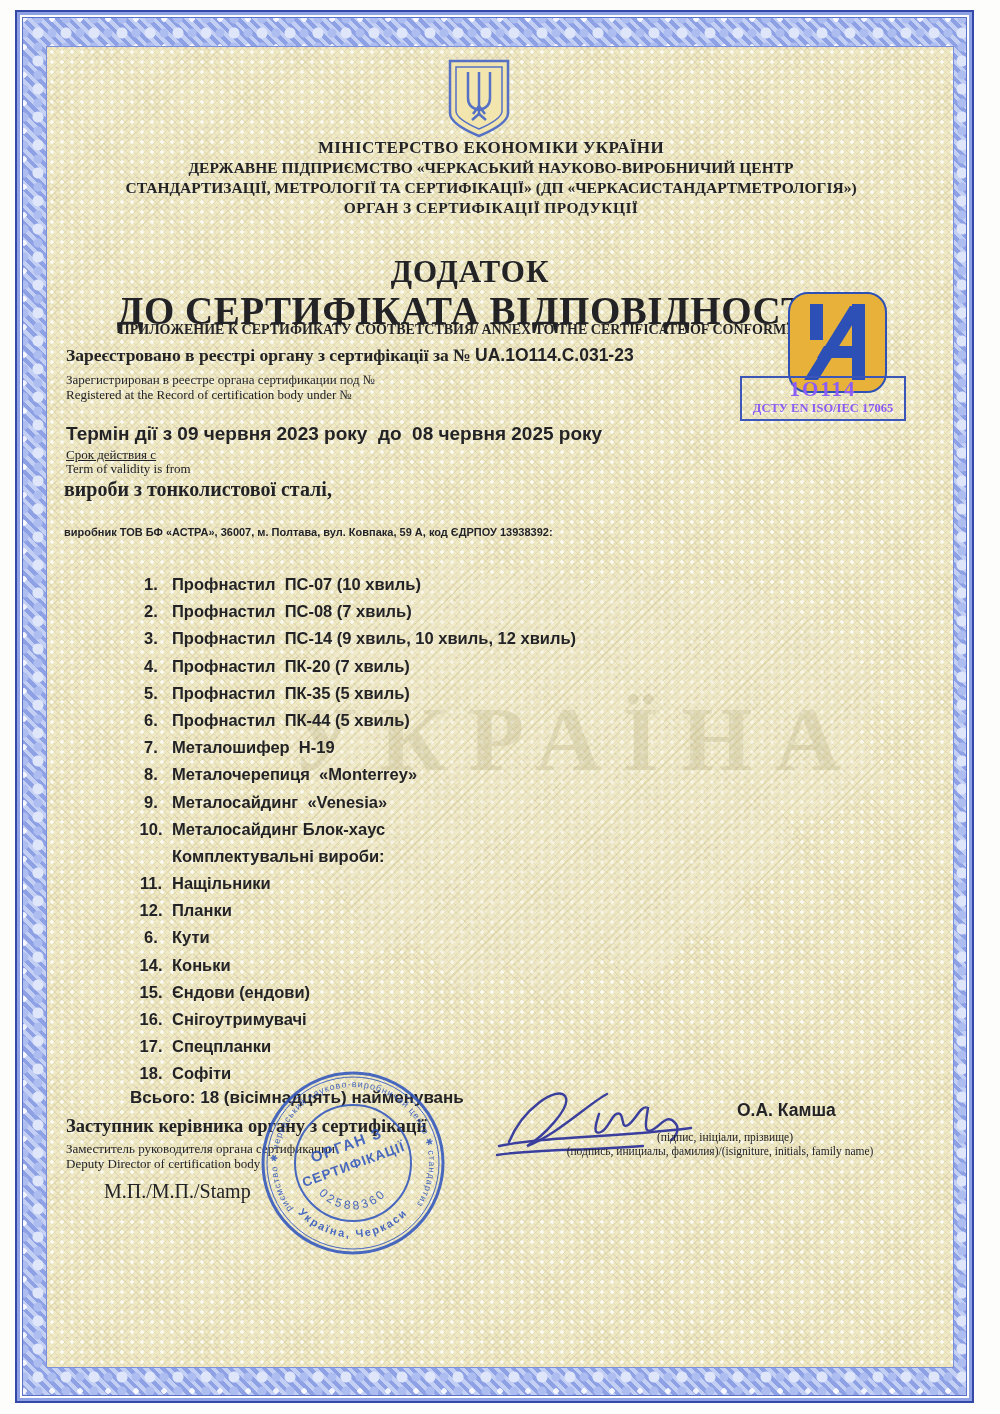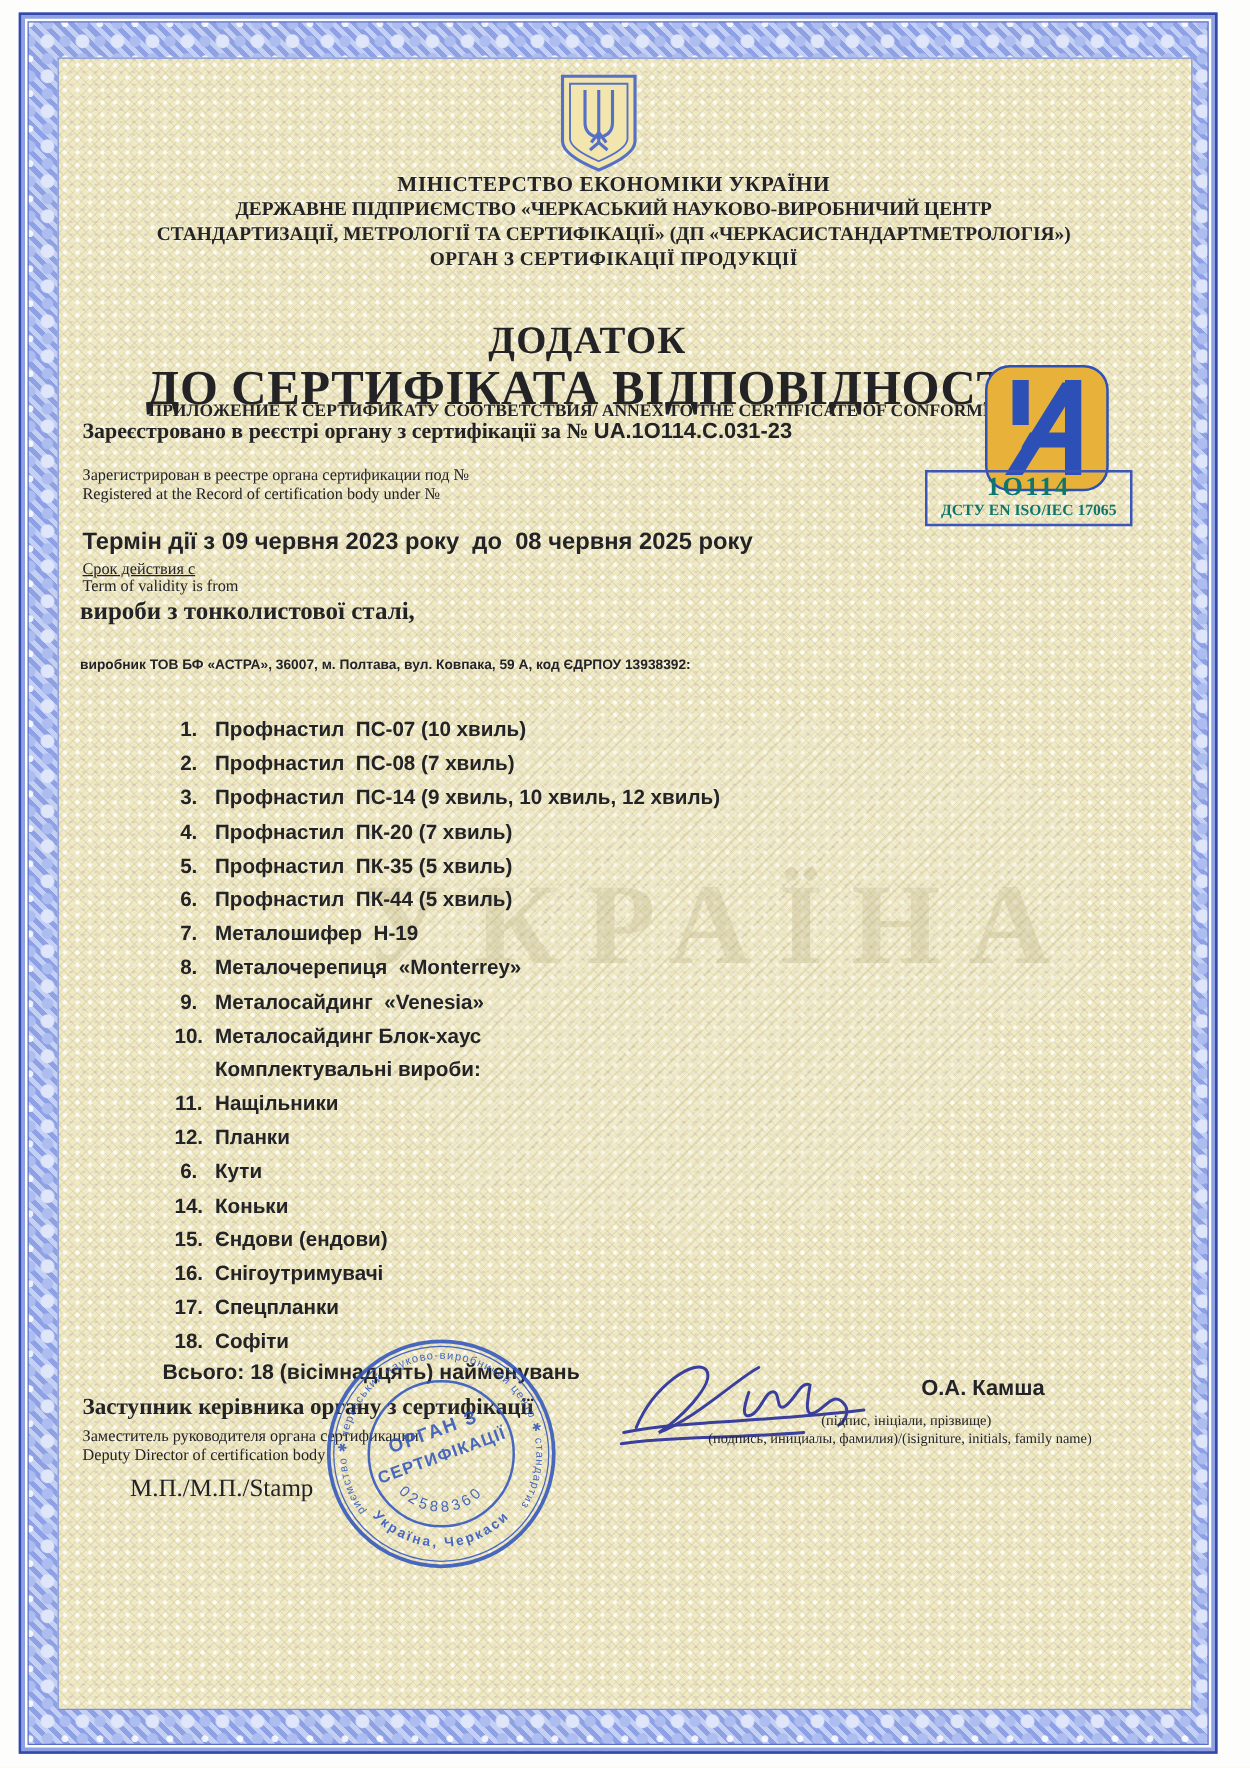--- a/index.html
+++ b/index.html
@@ -36,21 +36,21 @@
   
   .hdr1{top:138px;left:70px;right:88px;font-size:17px;letter-spacing:.4px;}
   .hdr2{top:159px;left:70px;right:88px;font-size:15.5px;}
   .hdr3{top:179px;left:70px;right:88px;font-size:15.5px;}
   .hdr4{top:199px;left:70px;right:88px;font-size:15.5px;letter-spacing:.4px;}
   
   .tt1{top:254px;left:90px;width:760px;font-size:31px;letter-spacing:1px;}
   .tt2{top:288px;left:90px;width:760px;font-size:39px;letter-spacing:.5px;}
   .tt3{top:322px;left:70px;width:790px;font-size:14px;}
   
-  .reg1{top:334px;left:66px;font-size:17.5px;}
+  .reg1{top:345px;left:66px;font-size:17.5px;}
   .reg1 .num{font-family:"Liberation Sans","DejaVu Sans",sans-serif;}
   .reg2{top:372px;left:66px;font-size:13px;}
   .reg3{top:387px;left:66px;font-size:13px;}
   
   .val1{top:423px;left:66px;font-size:19px;}
   .val2{top:447px;left:66px;font-size:13px;text-decoration:underline;}
   .val3{top:461px;left:66px;font-size:13px;}
   
   .man1{top:478px;left:64px;font-size:20px;font-family:Liberation Serif, serif;}
   .man2{top:526px;left:64px;font-size:11px;}
@@ -65,21 +65,21 @@
   .sg2{top:1141px;left:66px;font-size:13px;}
   .sg3{top:1156px;left:66px;font-size:13px;}
   .mp{top:1180px;left:104px;font-size:20px;}
   .name{top:1100px;left:737px;font-size:17.5px;}
   .cap1{top:1131px;left:540px;width:370px;text-align:center;font-size:11.5px;}
   .cap2{top:1145px;left:500px;width:440px;text-align:center;font-size:11.5px;}
   
   .mark-box{top:292px;left:788px;width:99px;height:101px;background:#e8b23a;border-radius:20px;
             border:2px solid #2d50b6;box-sizing:border-box;}
   .code-box{top:376px;left:740px;width:166px;height:45px;border:2px solid #3b55b8;box-sizing:border-box;
-            color:#0f766e;text-align:center;}
+            color:#8b5cf6;text-align:center;}
   .code-line1{font-size:21px;letter-spacing:2px;line-height:23px;font-weight:bold;}
   .code-line2{font-size:12.5px;font-weight:bold;line-height:15px;}
   
   .wm-map{top:548px;left:268px;width:640px;height:520px;opacity:.75;
     background:repeating-linear-gradient(135deg, rgba(206,196,152,.25) 0 2px, rgba(245,239,215,.55) 2px 6px);
     clip-path:polygon(28% 2%,36% 6%,42% 3%,50% 7%,57% 4%,66% 9%,74% 6%,82% 12%,90% 18%,96% 28%,92% 36%,97% 44%,88% 52%,80% 50%,84% 60%,74% 66%,77% 76%,66% 74%,60% 84%,52% 78%,44% 88%,38% 80%,30% 86%,24% 76%,16% 78%,12% 66%,4% 60%,8% 48%,2% 38%,10% 28%,6% 18%,16% 14%,22% 8%);}
   .wm-text{top:686px;left:290px;width:479px;font-size:92px;font-weight:bold;letter-spacing:22px;
            color:rgba(186,176,130,.30);font-family:"Liberation Serif",serif;}
   svg text{font-family:"Liberation Sans","DejaVu Sans",sans-serif;}
 </style>

